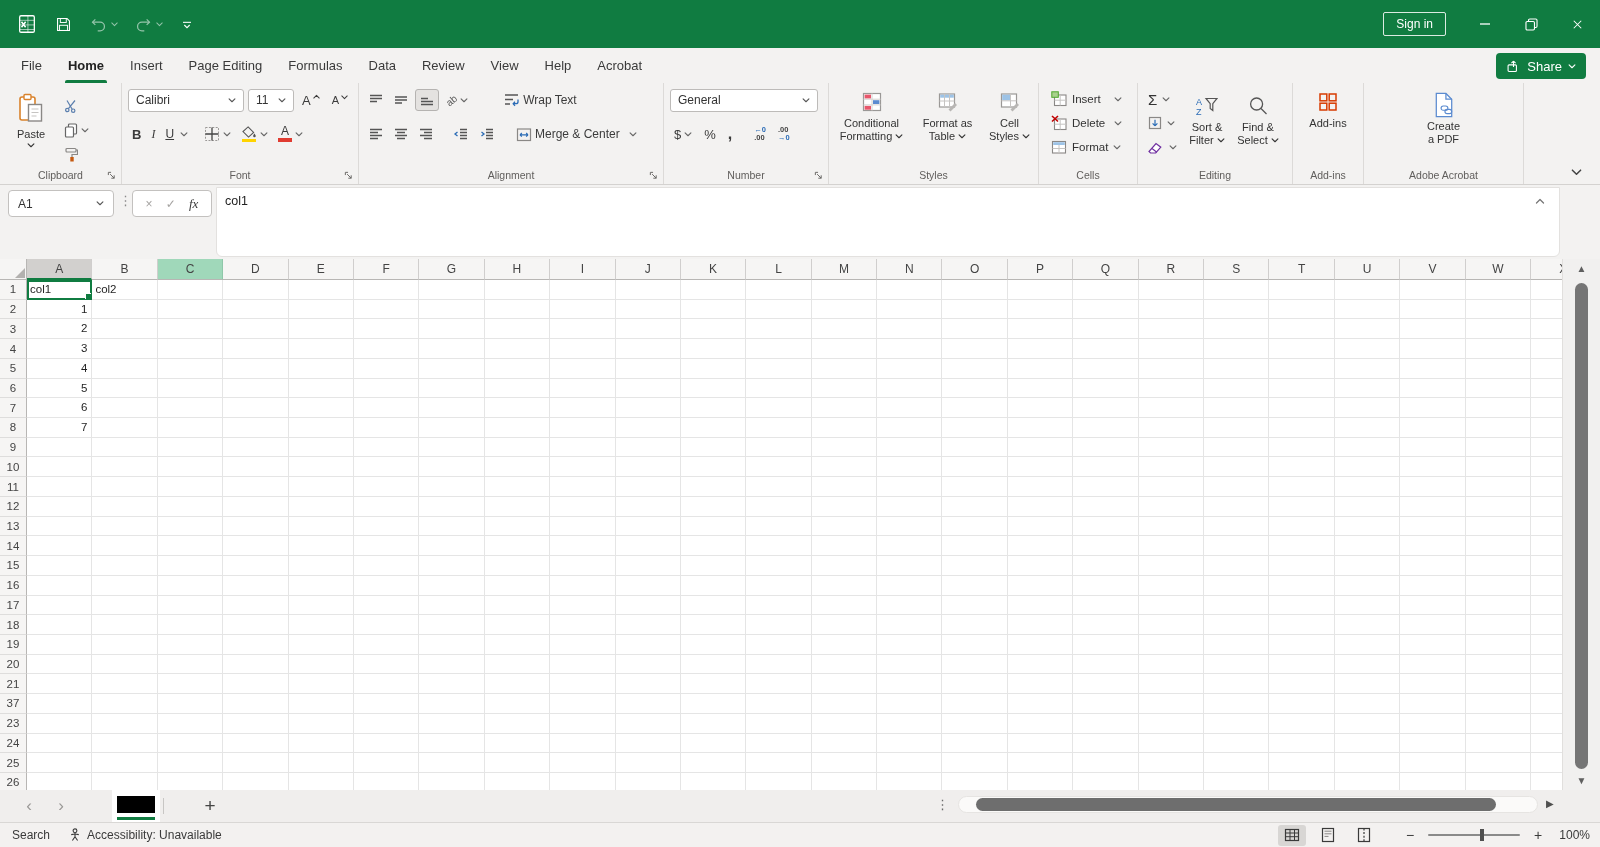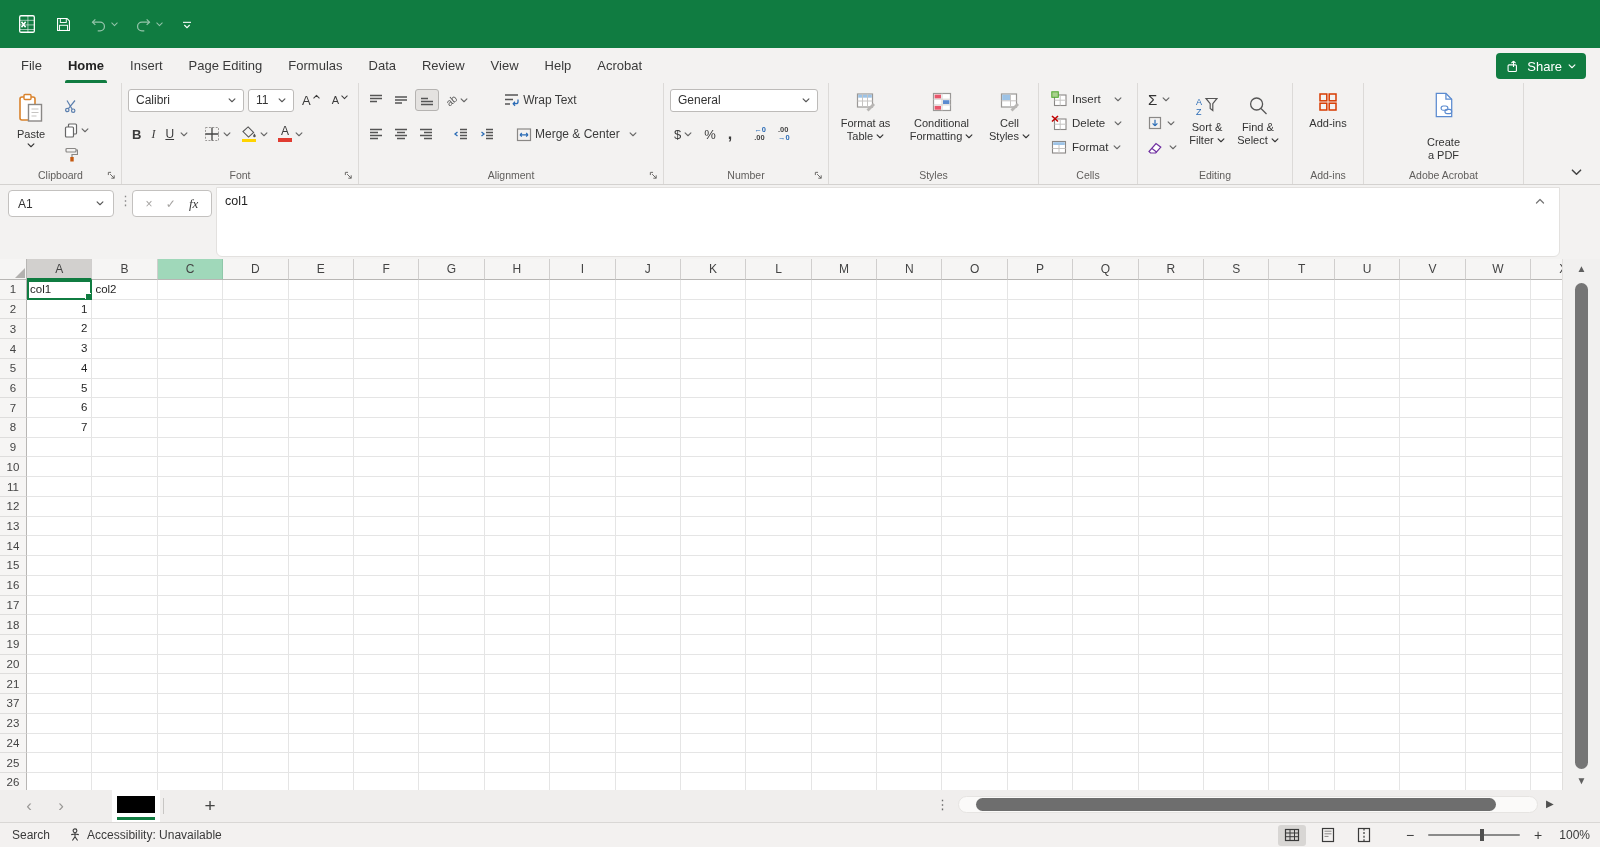--- a/index.html
+++ b/index.html
@@ -318,20 +318,40 @@
         <svg class="chev">
           <use href="#ic-chev"></use>
         </svg>
       </div>
     <div class="qbtn">
         <svg width="16" height="16">
           <use href="#ic-qat"></use>
         </svg>
       </div>
   </div>
+  <div class="tb-right">
+    <div class="signin">
+        <span>Sign in</span>
+      </div>
+    <div class="winbtn">
+        <svg width="12" height="12">
+          <path d="M1 6h10" stroke="currentColor" stroke-width="1.3"></path>
+        </svg>
+      </div>
+    <div class="winbtn">
+        <svg width="17" height="17">
+          <use href="#ic-restore"></use>
+        </svg>
+      </div>
+    <div class="winbtn">
+        <svg width="15" height="15">
+          <use href="#ic-close"></use>
+        </svg>
+      </div>
+  </div>
 </div>
 
 <div class="tabrow">
   <div id="tabs" style="display:flex">
       <div class="tab">File</div>
       <div class="tab sel">Home</div>
       <div class="tab">Insert</div>
       <div class="tab">Page Editing</div>
       <div class="tab">Formulas</div>
       <div class="tab">Data</div>
@@ -576,48 +596,48 @@
     </div>
     <div class="rlabel">Number</div>
     <div class="launcher">
         <svg width="9" height="9">
           <use href="#ic-launcher"></use>
         </svg>
       </div>
   </div>
 
   <div class="rgroup" style="width:210px;display:flex;justify-content:center;gap:2px;padding:0 2px">
+    <div class="bigbtn" style="width:80px">
+      <svg width="20" height="20">
+          <use href="#ic-cf"></use>
+        </svg>
+      <span class="blabel">
+          <span>Conditional</span>
+          <span class="lr">
+            <span>Formatting</span>
+            <svg class="chev">
+              <use href="#ic-chev"></use>
+            </svg>
+          </span>
+        </span>
+    </div>
     <div class="bigbtn" style="width:68px">
       <svg width="20" height="20">
           <use href="#ic-ftable"></use>
         </svg>
       <span class="blabel">
           <span>Format as</span>
           <span class="lr">
             <span>Table</span>
             <svg class="chev">
               <use href="#ic-chev"></use>
             </svg>
           </span>
         </span>
     </div>
-    <div class="bigbtn" style="width:80px">
-      <svg width="20" height="20">
-          <use href="#ic-cf"></use>
-        </svg>
-      <span class="blabel">
-          <span>Conditional</span>
-          <span class="lr">
-            <span>Formatting</span>
-            <svg class="chev">
-              <use href="#ic-chev"></use>
-            </svg>
-          </span>
-        </span>
-    </div>
     <div class="bigbtn" style="width:52px">
       <svg width="20" height="20">
           <use href="#ic-cstyles"></use>
         </svg>
       <span class="blabel">
           <span>Cell</span>
           <span class="lr">
             <span>Styles</span>
             <svg class="chev">
               <use href="#ic-chev"></use>
@@ -725,21 +745,21 @@
         </span>
     </div>
     <div class="rlabel">Add-ins</div>
   </div>
 
   <div class="rgroup" style="width:160px;display:flex;justify-content:center;gap:4px">
     <div class="bigbtn" style="width:58px">
       <svg width="22" height="26">
           <use href="#ic-pdf"></use>
         </svg>
-      <span class="blabel" style="margin-top:18px">
+      <span class="blabel" style="margin-top:2px">
           <span>Create</span>
           <span>a PDF</span>
         </span>
     </div>
     <div class="rlabel">Adobe Acrobat</div>
   </div>
 
   <div class="collapse-ribbon">
       <svg class="chev" style="width:11px;height:7px">
         <use href="#ic-chev"></use>

